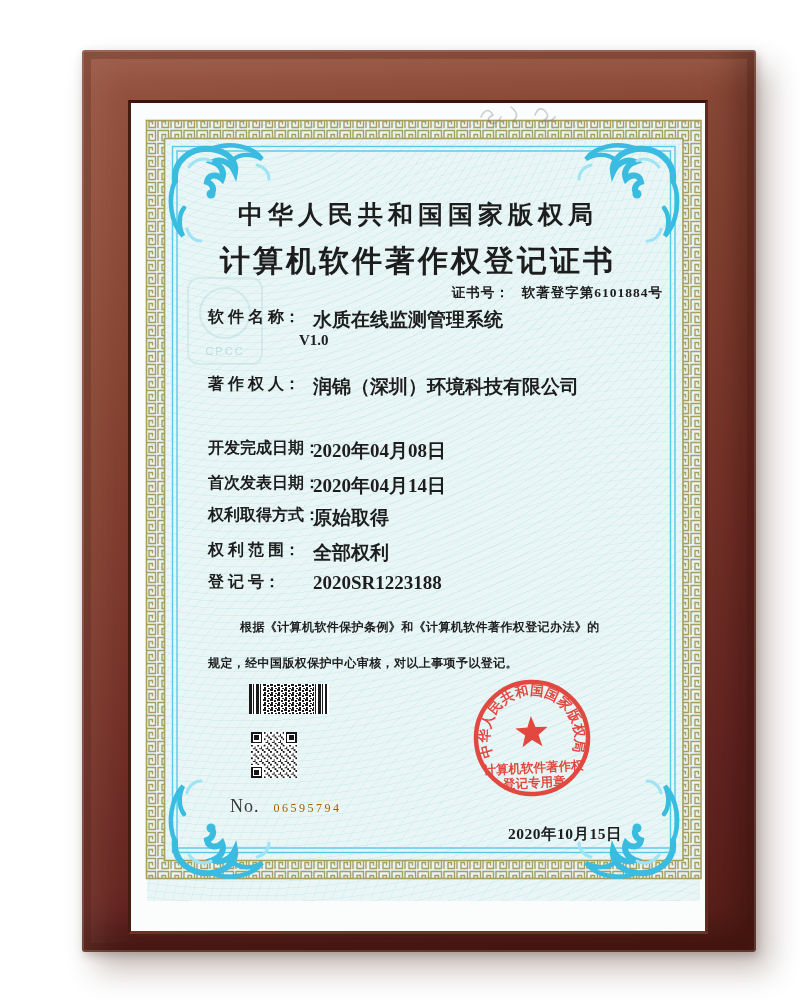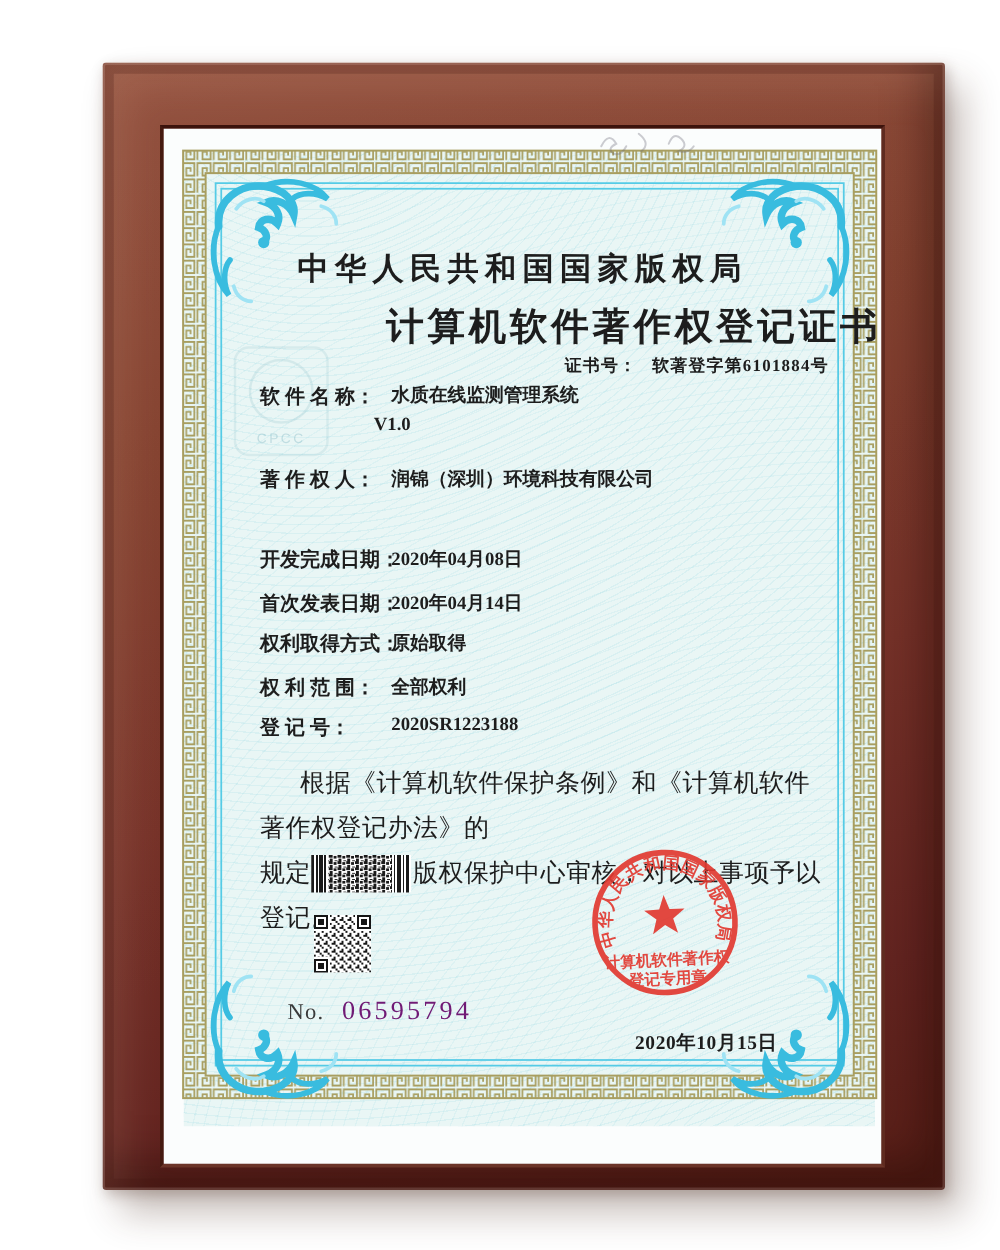--- a/index.html
+++ b/index.html
@@ -33,49 +33,49 @@
   .orn-tl{left:30px;top:34px;}
   .orn-tr{right:18px;top:34px;transform:scaleX(-1);}
   .orn-bl{left:30px;bottom:46px;transform:scaleY(-1);}
   .orn-br{right:18px;bottom:46px;transform:scale(-1,-1);}
 
   .hand{position:absolute;left:340px;top:-4px;opacity:.55;}
 
   
   .authority{position:absolute;left:0;top:95px;width:100%;text-align:center;
     font-size:25px;font-weight:700;letter-spacing:5px;}
-  .cert-title{position:absolute;left:0;top:138px;width:100%;text-align:right;
+  .cert-title{position:absolute;left:0;top:138px;width:100%;text-align:center;
     font-size:30px;font-weight:700;letter-spacing:3px;}
   .certno{position:absolute;right:42px;top:181px;font-size:13.5px;font-weight:700;letter-spacing:1px;}
   .certno .gap{display:inline-block;width:12px;}
 
   .watermark{position:absolute;left:56px;top:174px;width:72px;height:84px;border-radius:12px;
     border:2px solid rgba(140,190,200,.40);opacity:.5;}
   .watermark .wm-circle{position:absolute;left:10px;top:8px;width:48px;height:48px;border-radius:50%;
     border:2px solid rgba(140,190,200,.45);}
   .watermark .wm-text{position:absolute;left:0;bottom:6px;width:100%;text-align:center;
     font-size:11px;letter-spacing:2px;color:rgba(125,180,192,.75);font-family:"Liberation Sans",sans-serif;}
 
   .frow{position:absolute;left:77px;font-size:16px;font-weight:700;white-space:nowrap;}
   .flabel{display:inline-block;}
-  .fvalue{position:absolute;left:105px;top:0;font-size:15px;white-space:nowrap;}
+  .fvalue{position:absolute;left:105px;top:0;font-size:19px;white-space:nowrap;}
   .fvalue2{position:absolute;left:91px;top:25px;font-size:15px;}
   .r0{top:204px;} .r1{top:271px;} .r2{top:335px;} .r3{top:370px;text-align:center;}
   .r4{top:402px;} .r5{top:437px;} .r6{top:469px;}
 
-  .statement{position:absolute;left:77px;top:506px;width:460px;font-size:20px;font-weight:400;
+  .statement{position:absolute;left:77px;top:506px;width:460px;font-size:12px;font-weight:700;
     letter-spacing:.4px;line-height:36px;}
   .statement .s1{text-indent:32px;}
 
   .barcode{position:absolute;left:118px;top:581px;}
   .qrcode{position:absolute;left:120px;top:629px;}
 
   .serial{position:absolute;left:99px;top:693px;font-size:18px;white-space:nowrap;}
   .serial .sn-label{color:#3a3a3a;letter-spacing:1px;}
-  .serial .sn-value{color:#701a75;font-size:21px;letter-spacing:2.5px;margin-left:14px;}
+  .serial .sn-value{color:#a16207;font-size:12px;letter-spacing:2.5px;margin-left:14px;}
 
   .seal{position:absolute;left:331px;top:565px;width:140px;height:140px;opacity:.92;
     transform:rotate(-3deg);}
   .issue-date{position:absolute;left:311px;top:721px;width:180px;text-align:right;
     font-size:15.5px;font-weight:700;letter-spacing:.5px;}
 </style>
 </head>
 <body>
 
 <div class="frame">

